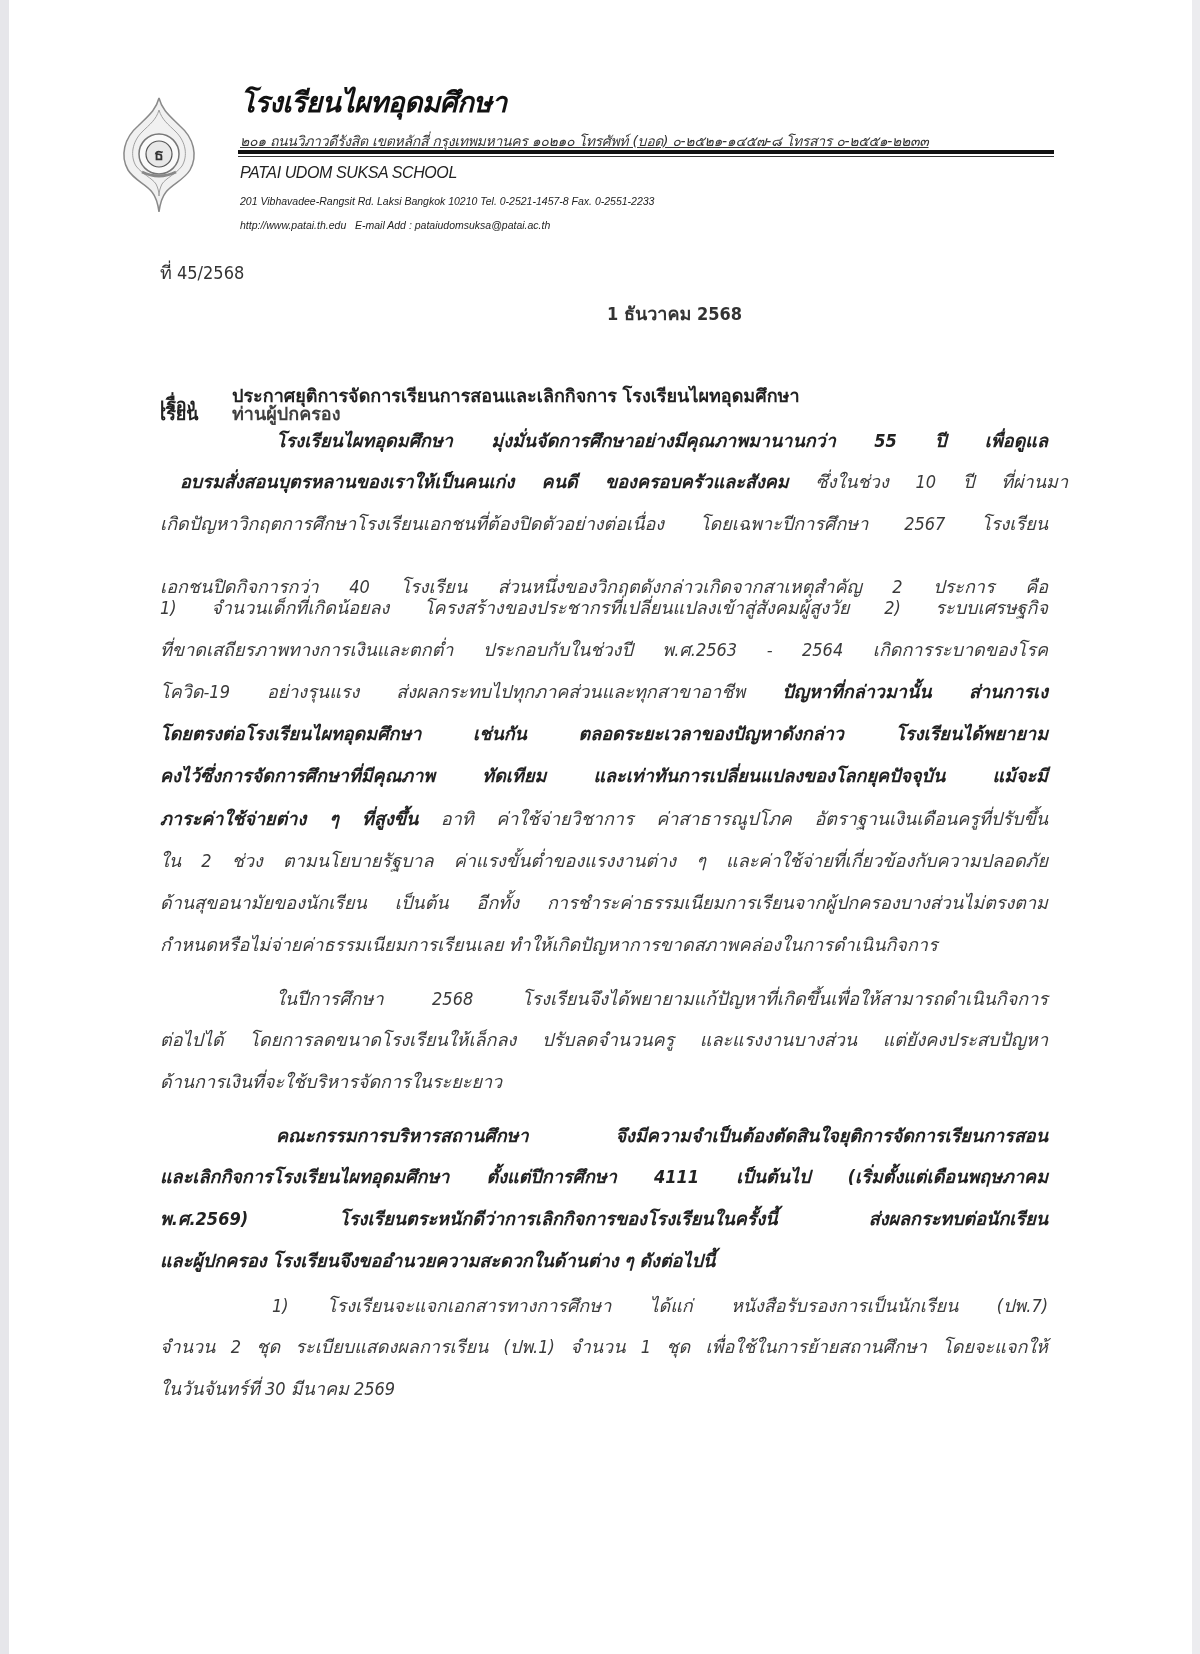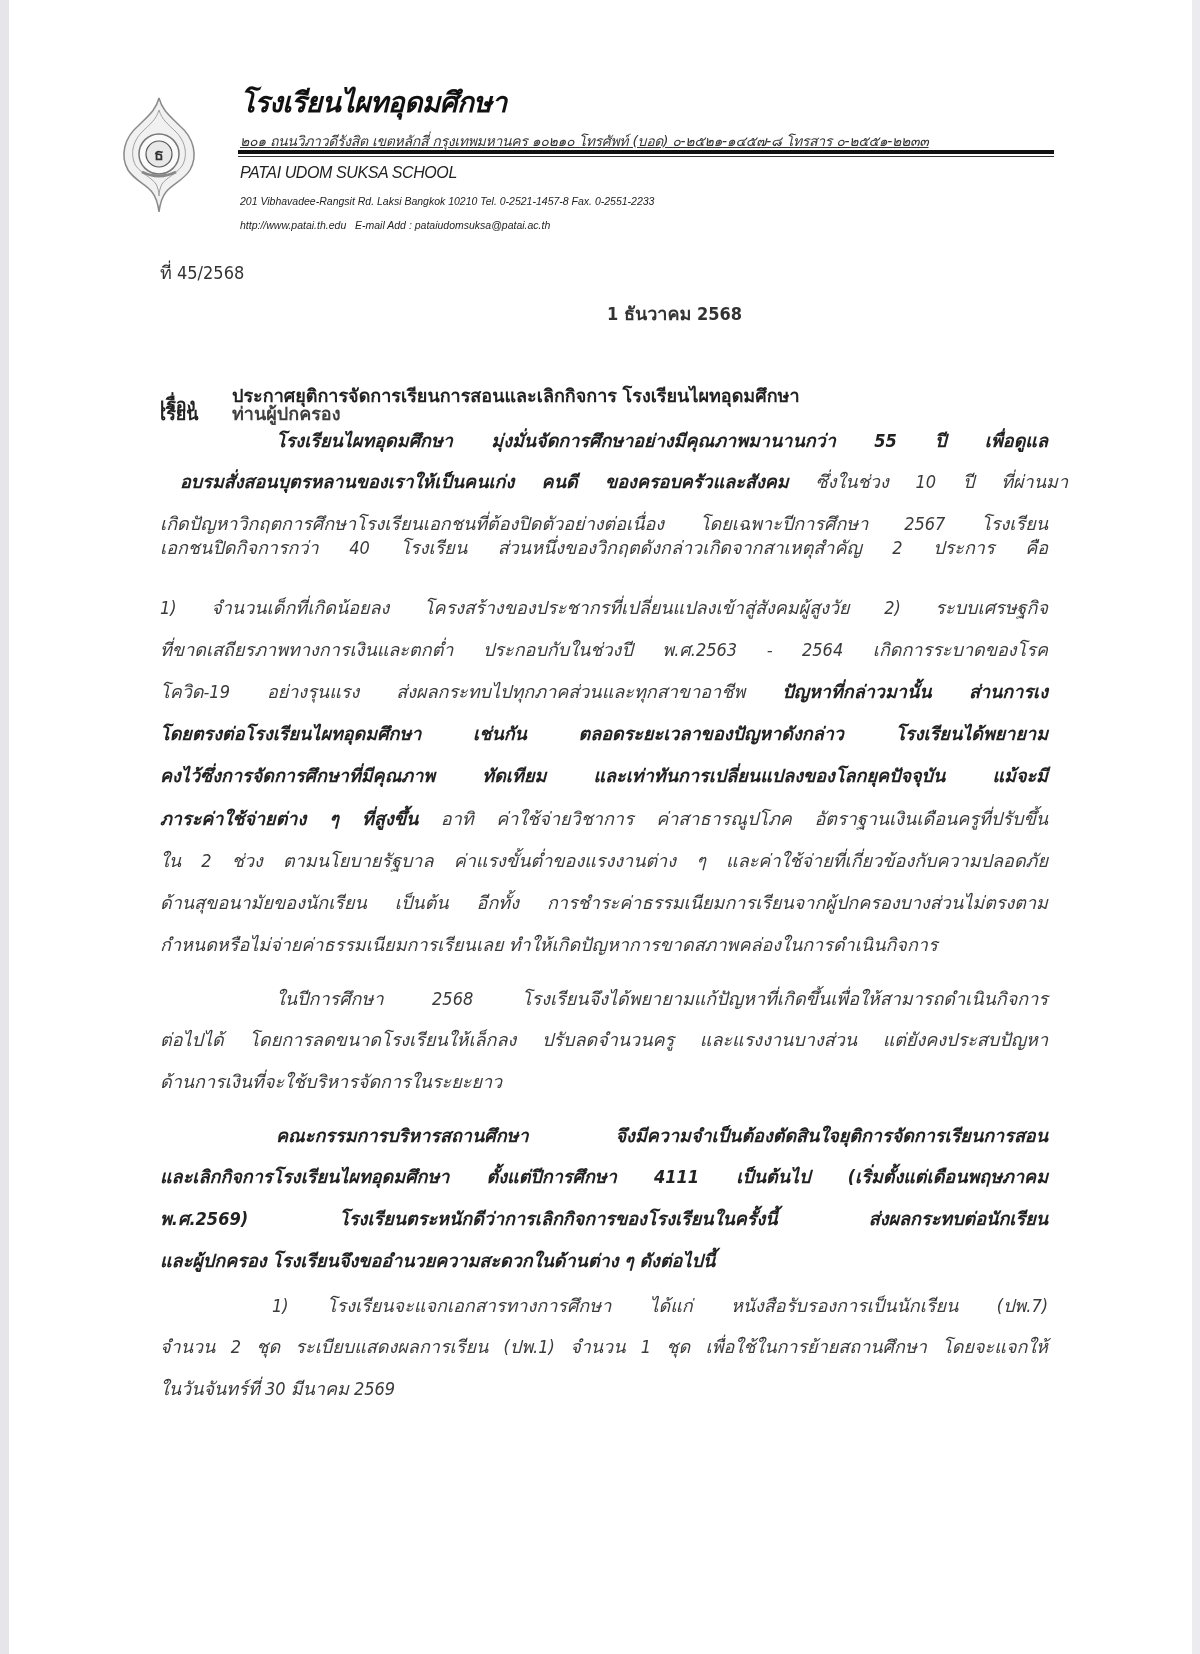--- a/index.html
+++ b/index.html
@@ -67,21 +67,21 @@
 <div class="t doc-date">1 ธันวาคม 2568</div>
 <div class="t subject-lbl lbl">เรื่อง</div>
 <div class="t subject-val">ประกาศยุติการจัดการเรียนการสอนและเลิกกิจการ โรงเรียนไผทอุดมศึกษา</div>
 <div class="t to-lbl lbl">เรียน</div>
 <div class="t to-val">ท่านผู้ปกครอง</div>
 
 <div id="body-lines">
     <div class="line indent" style="top: 430px;"><span class="bold">โรงเรียนไผทอุดมศึกษา มุ่งมั่นจัดการศึกษาอย่างมีคุณภาพมานานกว่า 55 ปี เพื่อดูแล</span></div>
     <div class="line" style="top: 471px; margin-left: 20px;"><span class="bold">อบรมสั่งสอนบุตรหลานของเราให้เป็นคนเก่ง คนดี ของครอบครัวและสังคม</span><span> ซึ่งในช่วง 10 ปี ที่ผ่านมา</span></div>
     <div class="line" style="top: 513px;"><span>เกิดปัญหาวิกฤตการศึกษาโรงเรียนเอกชนที่ต้องปิดตัวอย่างต่อเนื่อง โดยเฉพาะปีการศึกษา 2567 โรงเรียน</span></div>
-    <div class="line" style="top: 537px;"><span>เอกชนปิดกิจการกว่า 40 โรงเรียน ส่วนหนึ่งของวิกฤตดังกล่าวเกิดจากสาเหตุสำคัญ 2 ประการ คือ</span></div>
+    <div class="line" style="top: 576px;"><span>เอกชนปิดกิจการกว่า 40 โรงเรียน ส่วนหนึ่งของวิกฤตดังกล่าวเกิดจากสาเหตุสำคัญ 2 ประการ คือ</span></div>
     <div class="line" style="top: 597px;"><span>1)  จำนวนเด็กที่เกิดน้อยลง โครงสร้างของประชากรที่เปลี่ยนแปลงเข้าสู่สังคมผู้สูงวัย 2) ระบบเศรษฐกิจ</span></div>
     <div class="line" style="top: 639px;"><span>ที่ขาดเสถียรภาพทางการเงินและตกต่ำ ประกอบกับในช่วงปี พ.ศ.2563 - 2564 เกิดการระบาดของโรค</span></div>
     <div class="line" style="top: 681px;"><span>โควิด-19 อย่างรุนแรง ส่งผลกระทบไปทุกภาคส่วนและทุกสาขาอาชีพ </span><span class="bold">ปัญหาที่กล่าวมานั้น ส่านการเง</span></div>
     <div class="line" style="top: 723px;"><span class="bold">โดยตรงต่อโรงเรียนไผทอุดมศึกษา เช่นกัน ตลอดระยะเวลาของปัญหาดังกล่าว โรงเรียนได้พยายาม</span></div>
     <div class="line" style="top: 765px;"><span class="bold">คงไว้ซึ่งการจัดการศึกษาที่มีคุณภาพ ทัดเทียม และเท่าทันการเปลี่ยนแปลงของโลกยุคปัจจุบัน แม้จะมี</span></div>
     <div class="line" style="top: 808px;"><span class="bold">ภาระค่าใช้จ่ายต่าง ๆ ที่สูงขึ้น</span><span> อาทิ ค่าใช้จ่ายวิชาการ ค่าสาธารณูปโภค อัตราฐานเงินเดือนครูที่ปรับขึ้น</span></div>
     <div class="line" style="top: 850px;"><span>ใน 2 ช่วง ตามนโยบายรัฐบาล ค่าแรงขั้นต่ำของแรงงานต่าง ๆ และค่าใช้จ่ายที่เกี่ยวข้องกับความปลอดภัย</span></div>
     <div class="line" style="top: 892px;"><span>ด้านสุขอนามัยของนักเรียน เป็นต้น อีกทั้ง การชำระค่าธรรมเนียมการเรียนจากผู้ปกครองบางส่วนไม่ตรงตาม</span></div>
     <div class="line last" style="top: 934px;"><span>กำหนดหรือไม่จ่ายค่าธรรมเนียมการเรียนเลย ทำให้เกิดปัญหาการขาดสภาพคล่องในการดำเนินกิจการ</span></div>
     <div class="line indent" style="top: 988px;"><span>ในปีการศึกษา 2568 โรงเรียนจึงได้พยายามแก้ปัญหาที่เกิดขึ้นเพื่อให้สามารถดำเนินกิจการ</span></div>

